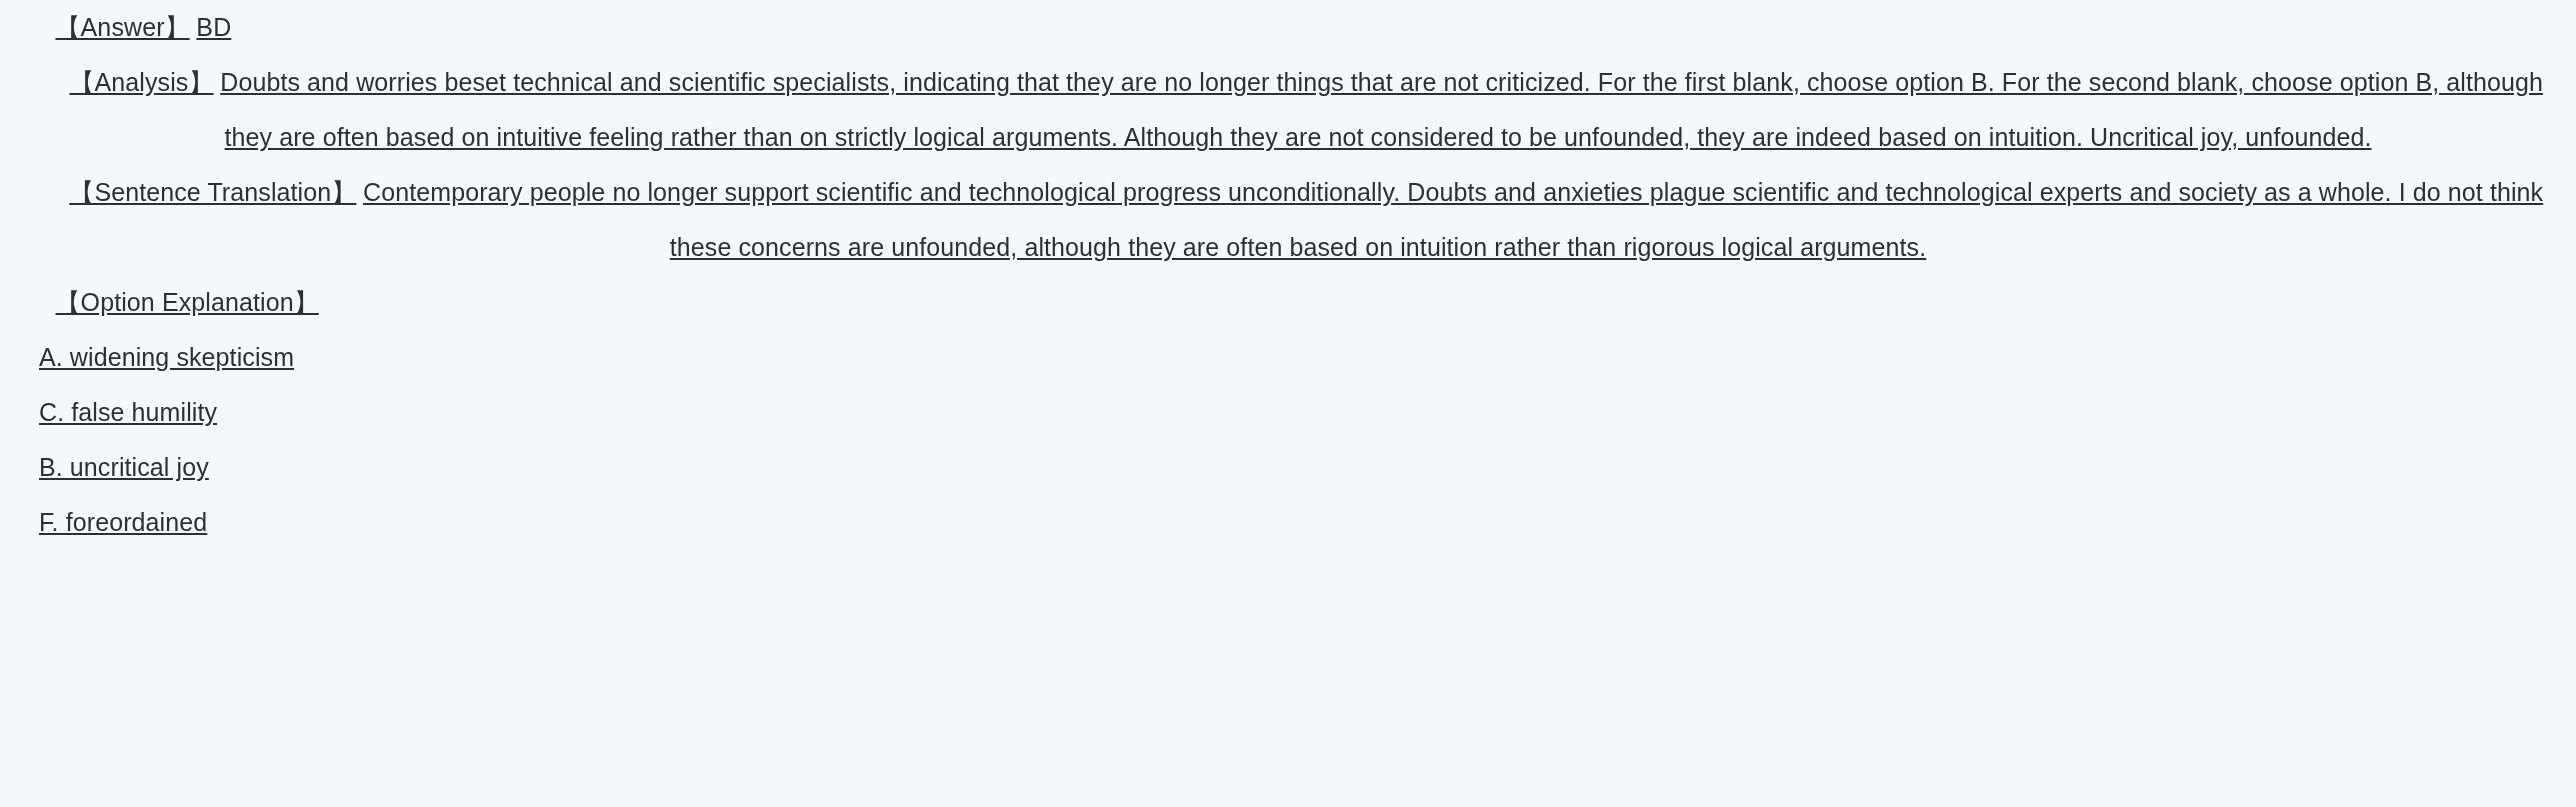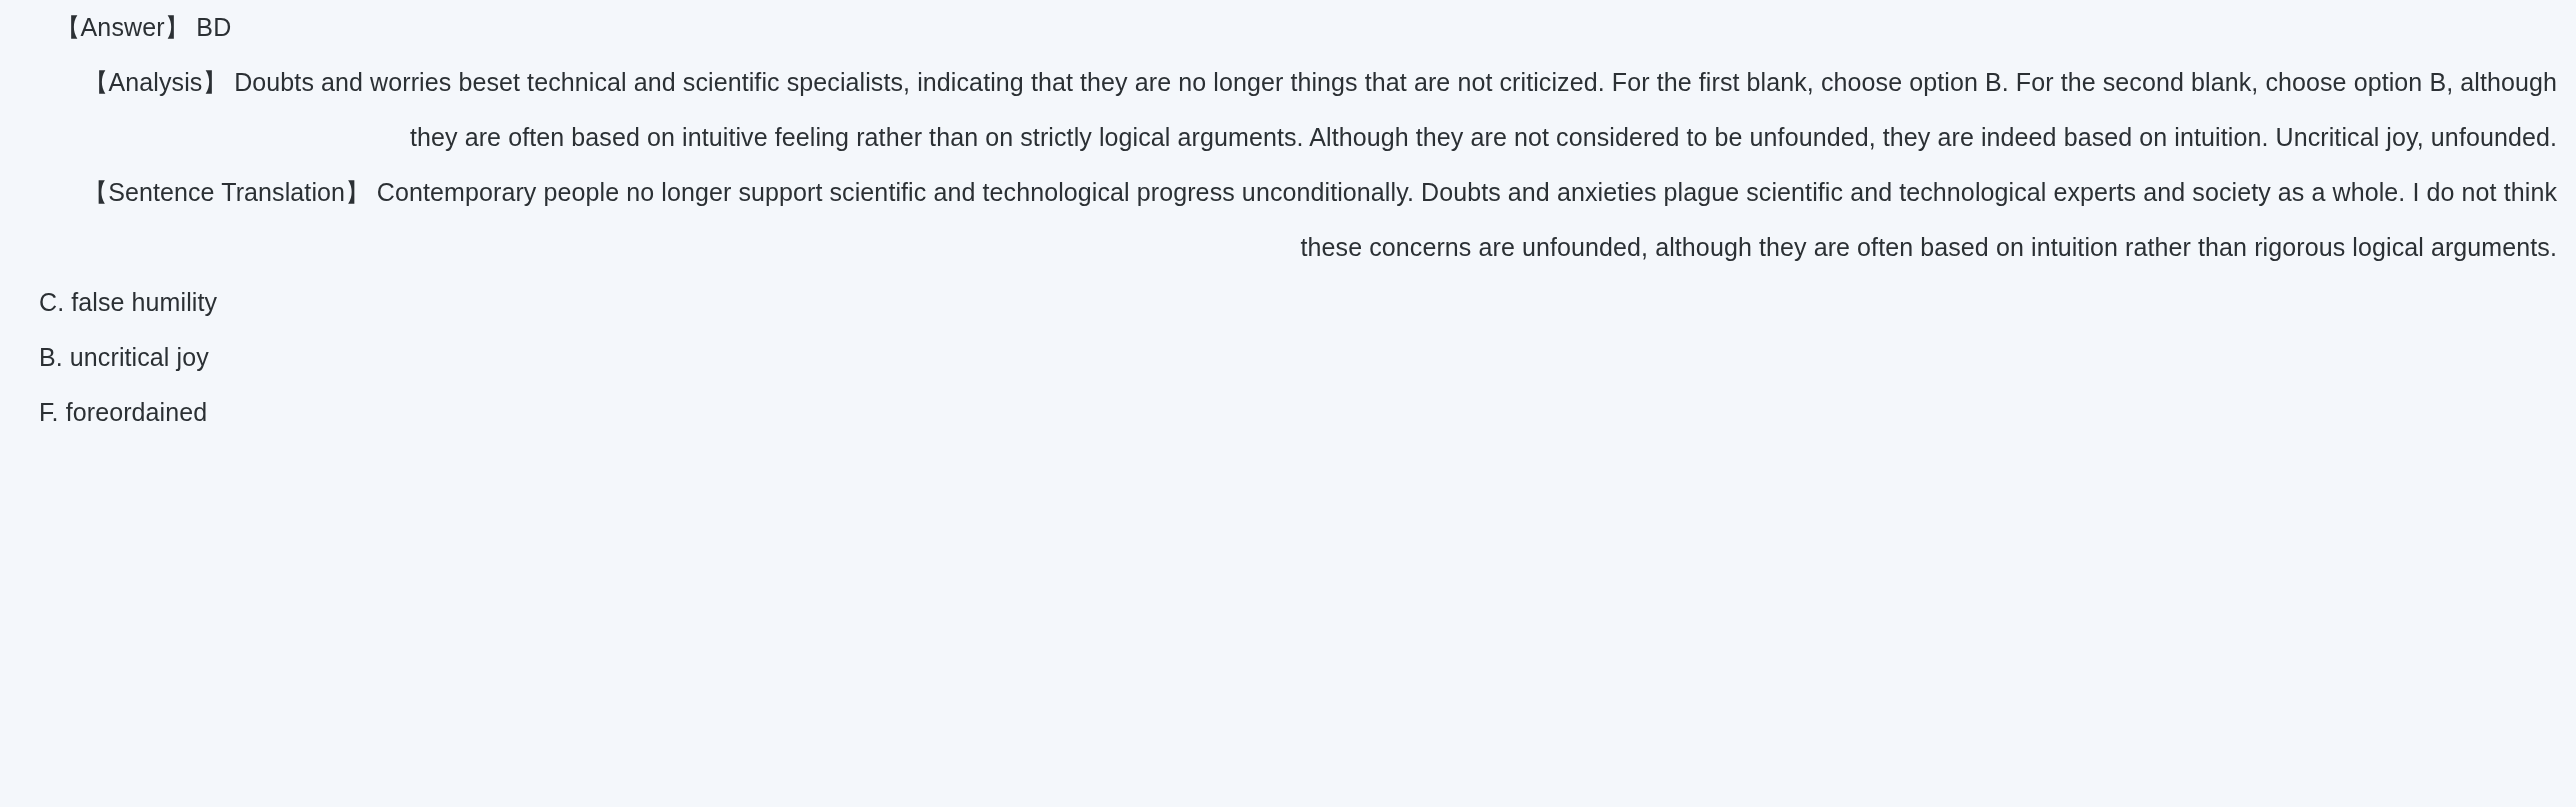--- a/index.html
+++ b/index.html
@@ -14,35 +14,36 @@
     color: #2b3034;
     overflow: hidden;
   }
 
   .page {
     width: 2576px;
     height: 807px;
     background: #f4f7fb;
     box-sizing: border-box;
     padding: 0px 19px 0px 39px;
+    text-decoration: underline;
   }
 
   .explanation-body {
     font-size: 25px;
     line-height: 55px;
     letter-spacing: 0.1px;
     color: #2b3034;
   }
 
   
   .para {
     margin: 0;
     padding: 0;
     text-indent: 16.5px;
-    text-align: right;
+    text-align: center;
     white-space: normal;
   }
 
   .para .marker {
     white-space: nowrap;
   }
 
   
   .para-short {
     margin: 0;
@@ -68,20 +69,22 @@
 
 <div class="page">
   <div class="explanation-body">
 
     <p class="para-short"><span class="marker">【Answer】</span><span class="sp"></span><span>BD</span></p>
 
     <p class="para"><span class="marker">【Analysis】</span><span class="sp"></span><span>Doubts and worries beset technical and scientific specialists, indicating that they are no longer things that are not criticized. For the first blank, choose option B. For the second blank, choose option B, although they are often based on intuitive feeling rather than on strictly logical arguments. Although they are not considered to be unfounded, they are indeed based on intuition. Uncritical joy, unfounded.</span></p>
 
     <p class="para"><span class="marker">【Sentence Translation】</span><span class="sp"></span><span>Contemporary people no longer support scientific and technological progress unconditionally. Doubts and anxieties plague scientific and technological experts and society as a whole. I do not think these concerns are unfounded, although they are often based on intuition rather than rigorous logical arguments.</span></p>
 
+    <p class="para-short">【Option Explanation】</p>
 
+    <p class="option-line">A. widening skepticism</p>
     <p class="option-line">C. false humility</p>
     <p class="option-line">B. uncritical joy</p>
     <p class="option-line">F. foreordained</p>
 
   </div>
 </div>
 
 
 </body></html>

